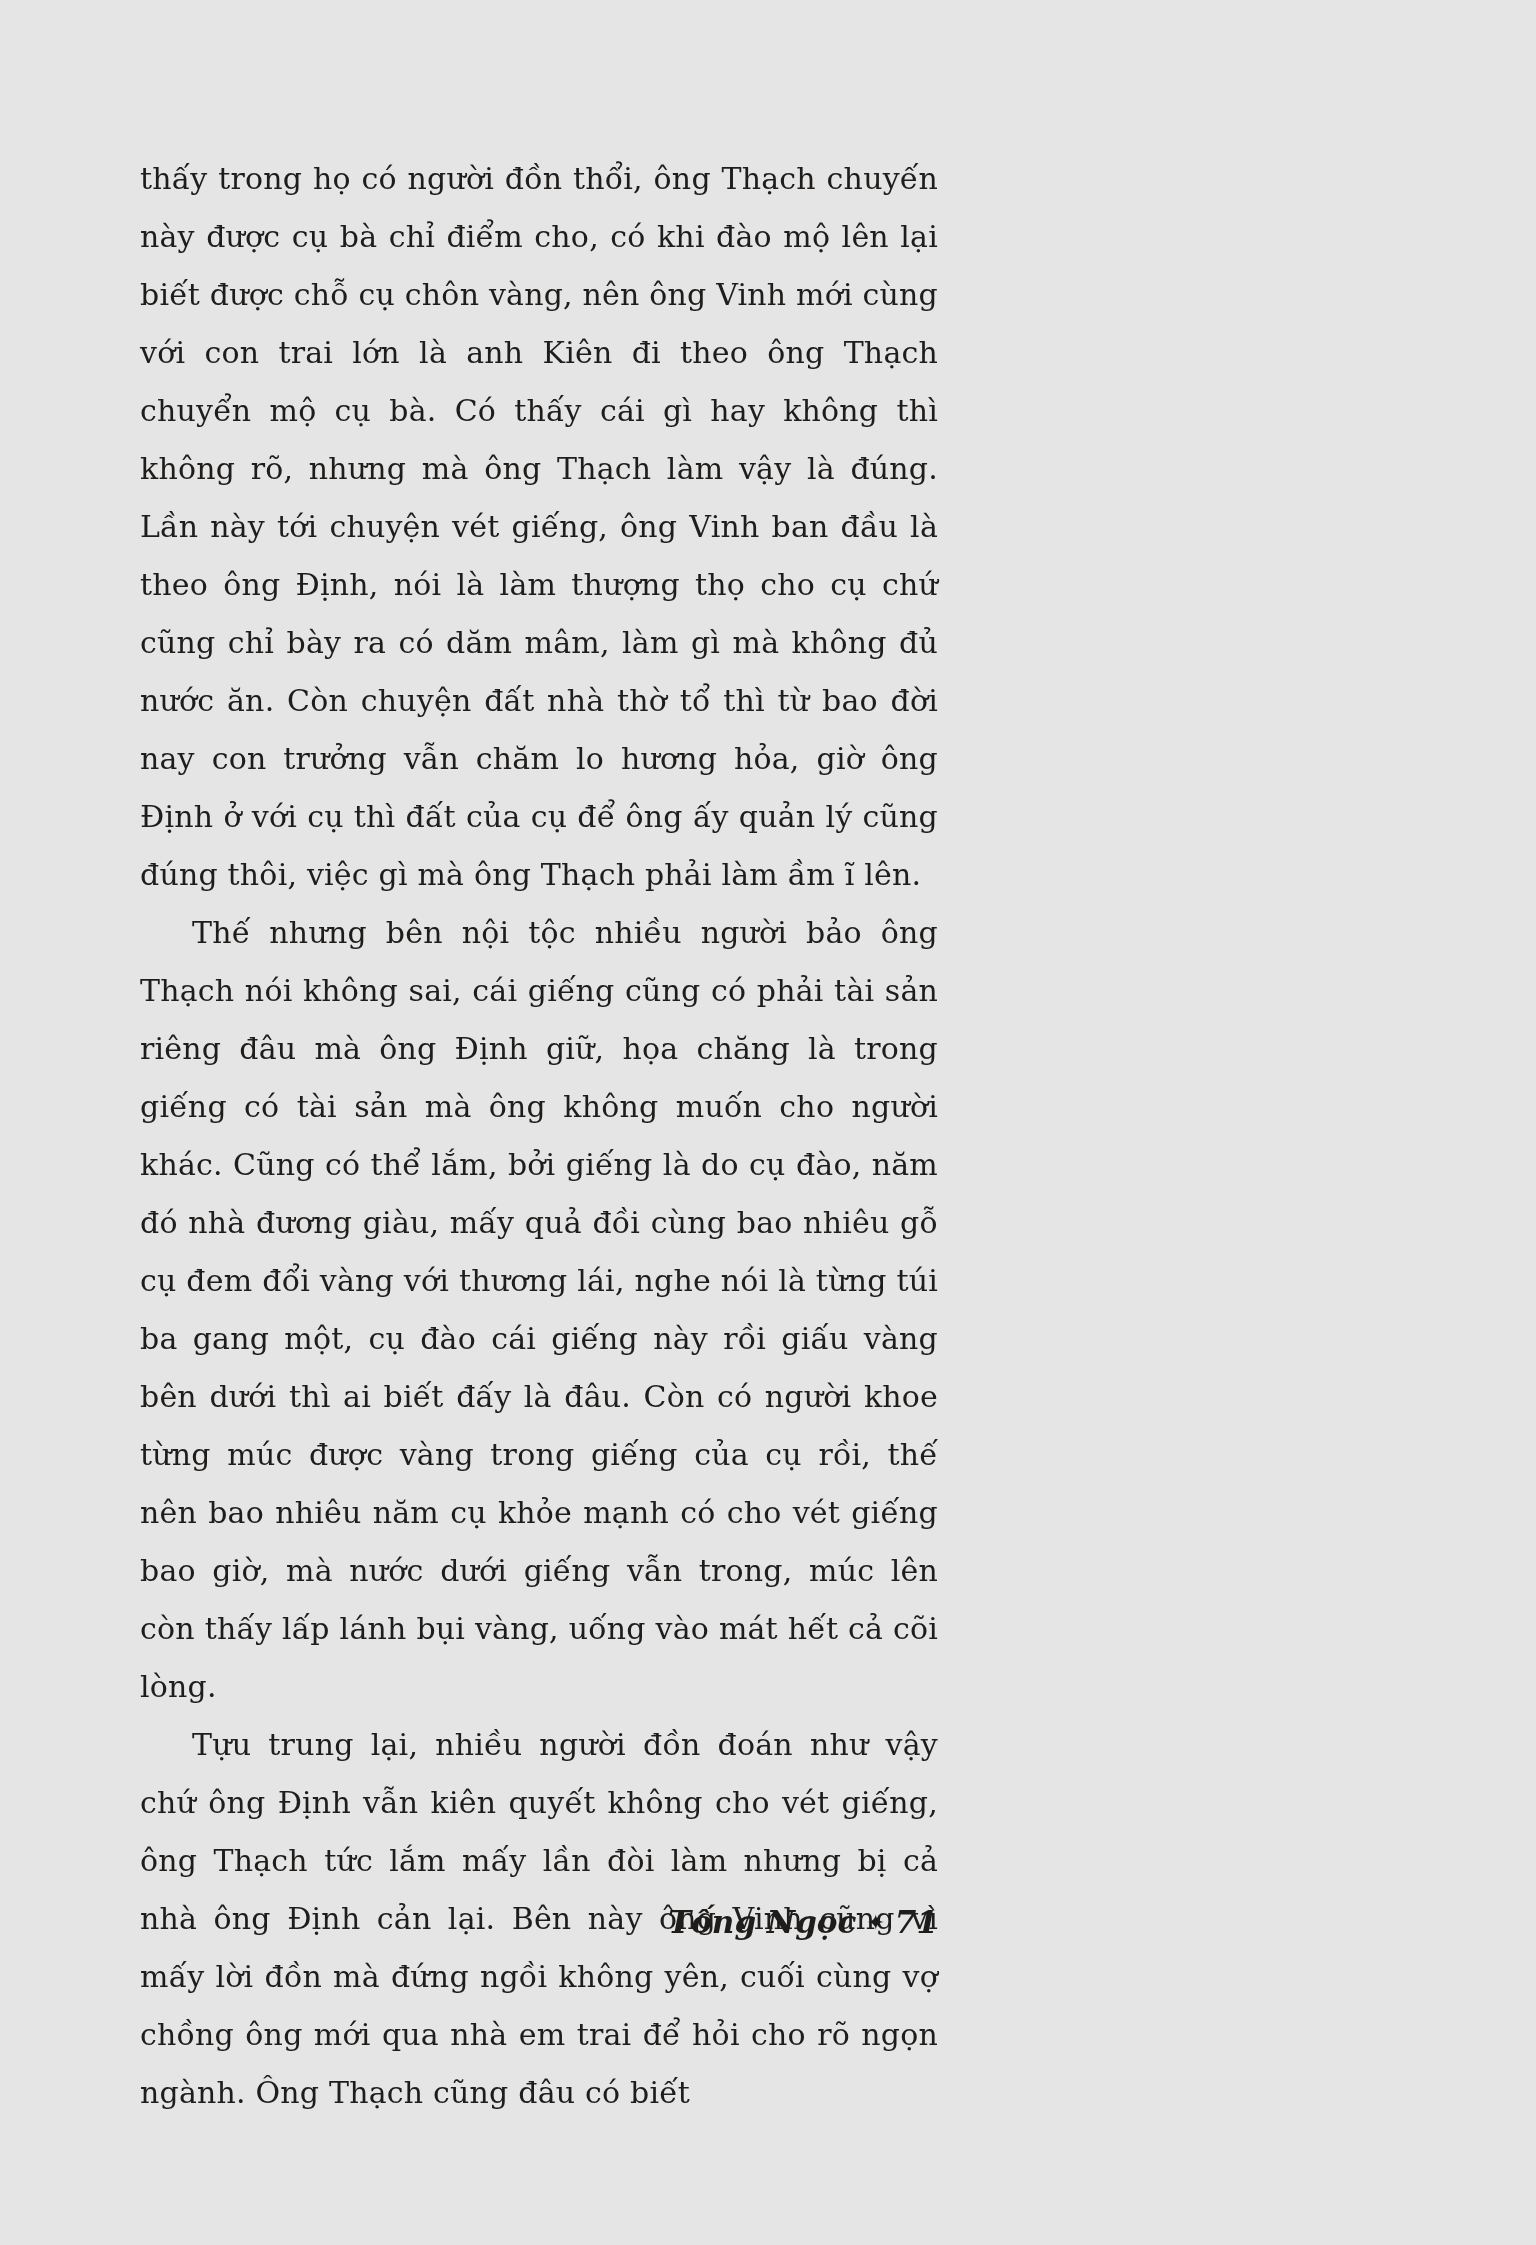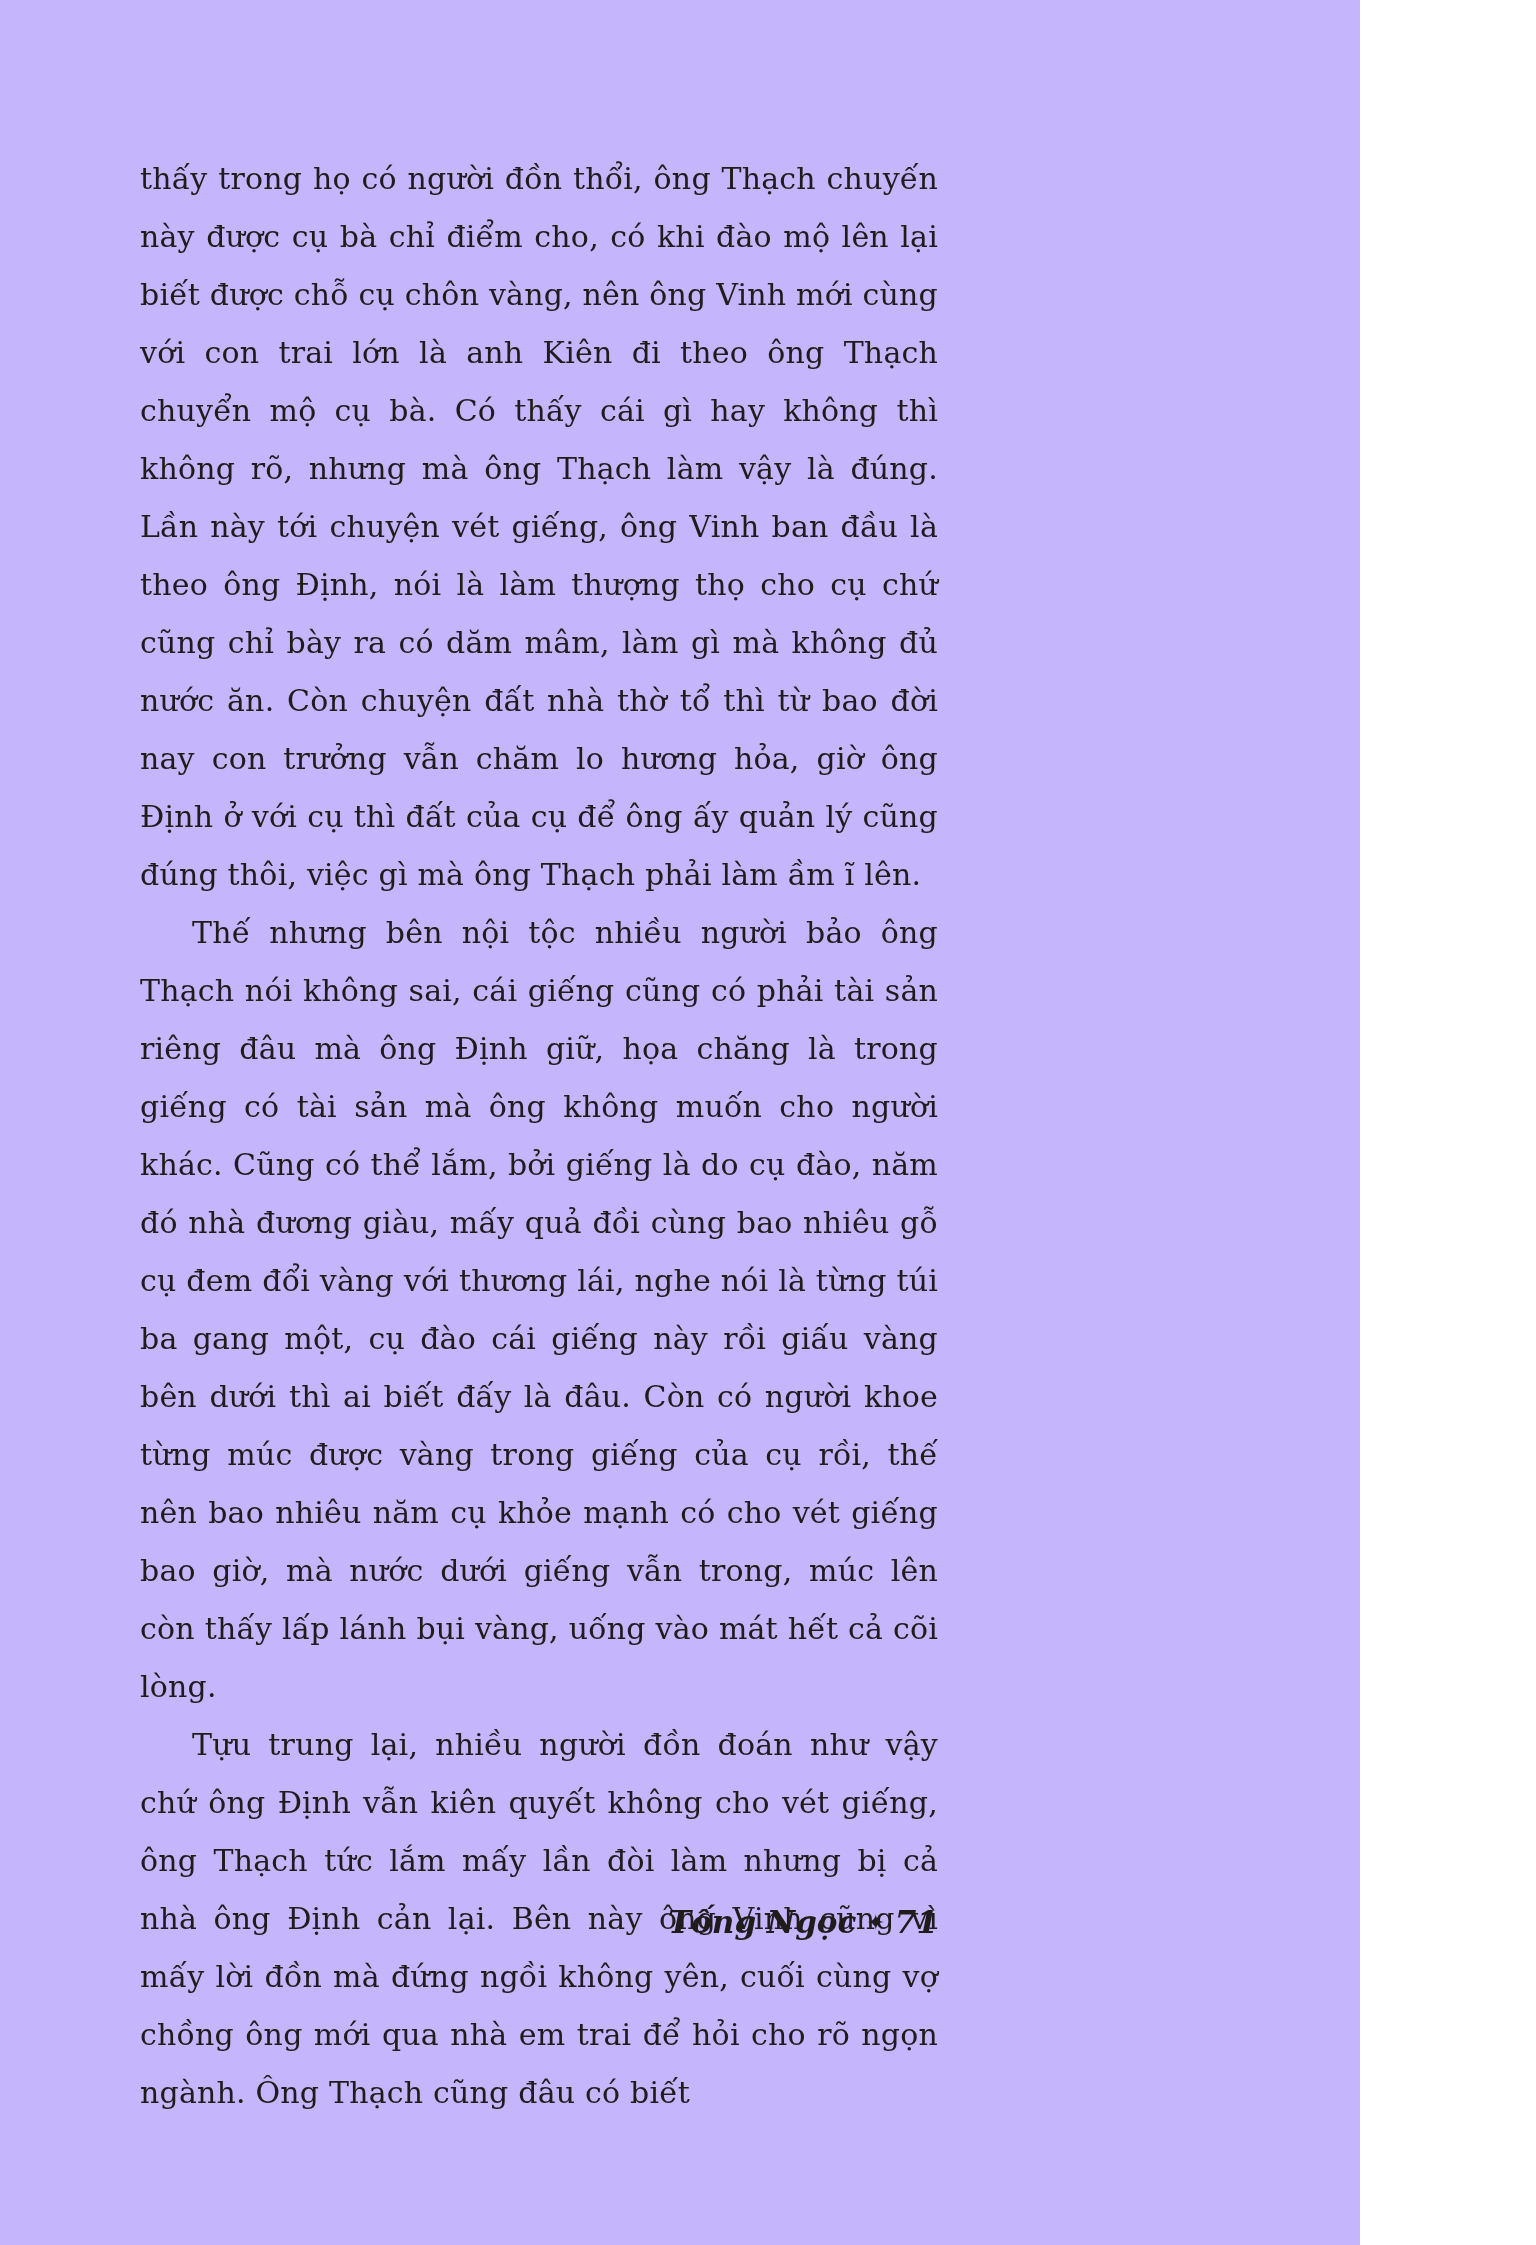--- a/index.html
+++ b/index.html
@@ -6,23 +6,23 @@
   html, body {
     width: 1536px;
     height: 2245px;
     background: #ffffff;
     font-family: "DejaVu Serif", "Liberation Serif", serif;
     color: #1f1d1b;
     overflow: hidden;
   }
   .page {
     position: relative;
-    width: 1360px;
+    width: 1536px;
     height: 2245px;
-    background: #c4b5fd;
+    background: #e5e5e5;
   }
   .text-block {
     position: absolute;
     left: 140px;
     top: 150px;
     width: 798px;
   }
   .para {
     font-size: 30px;
     line-height: 58px;

